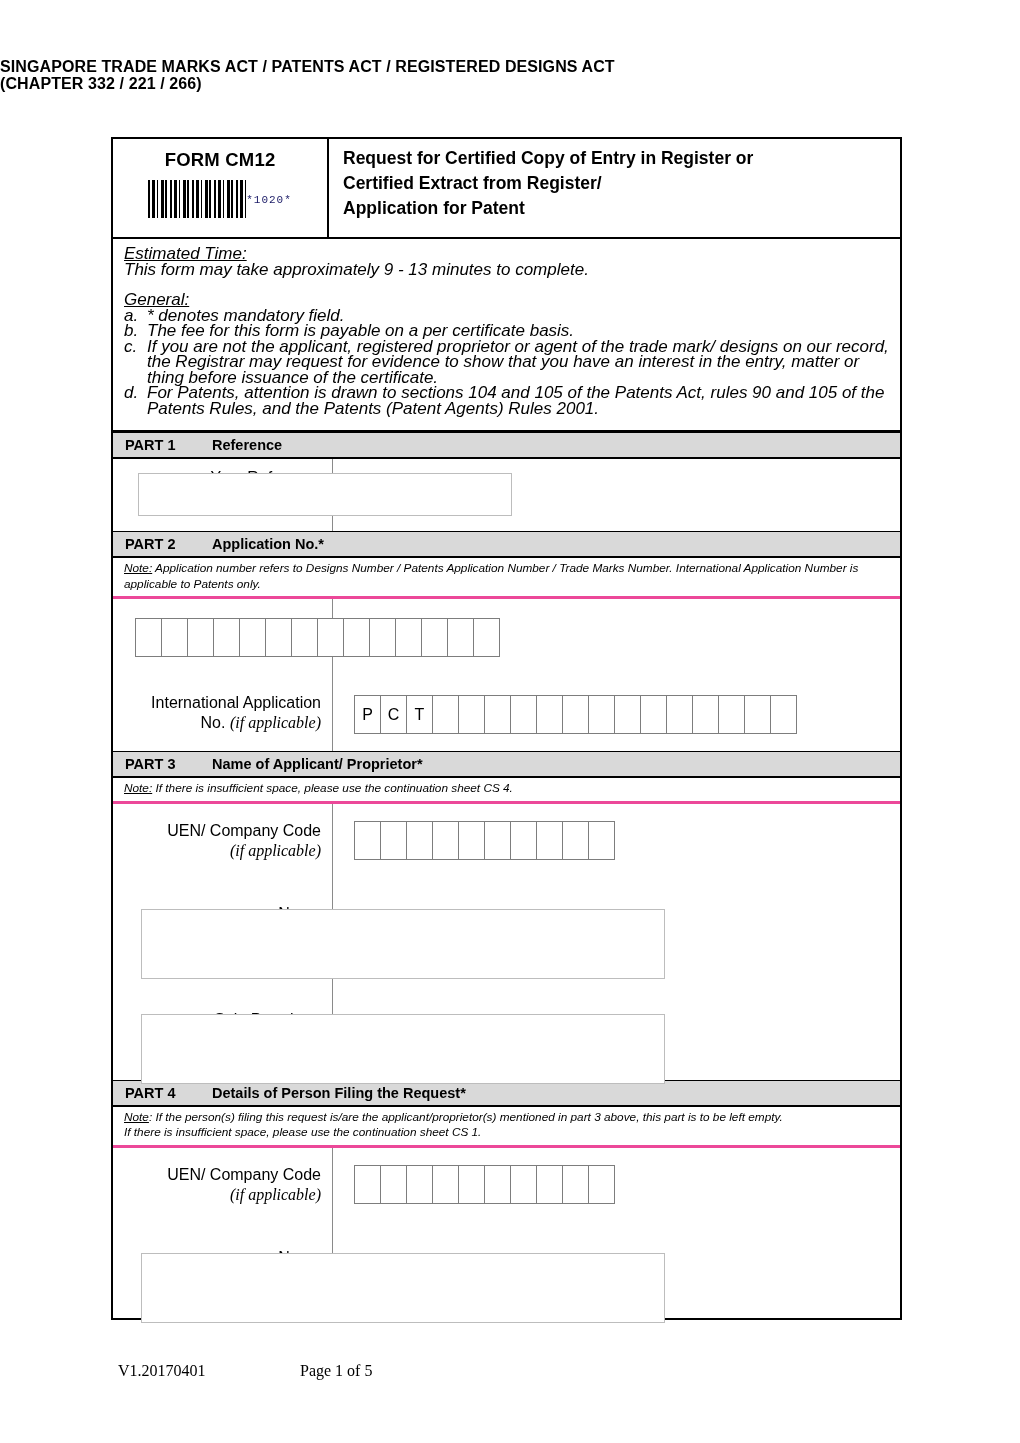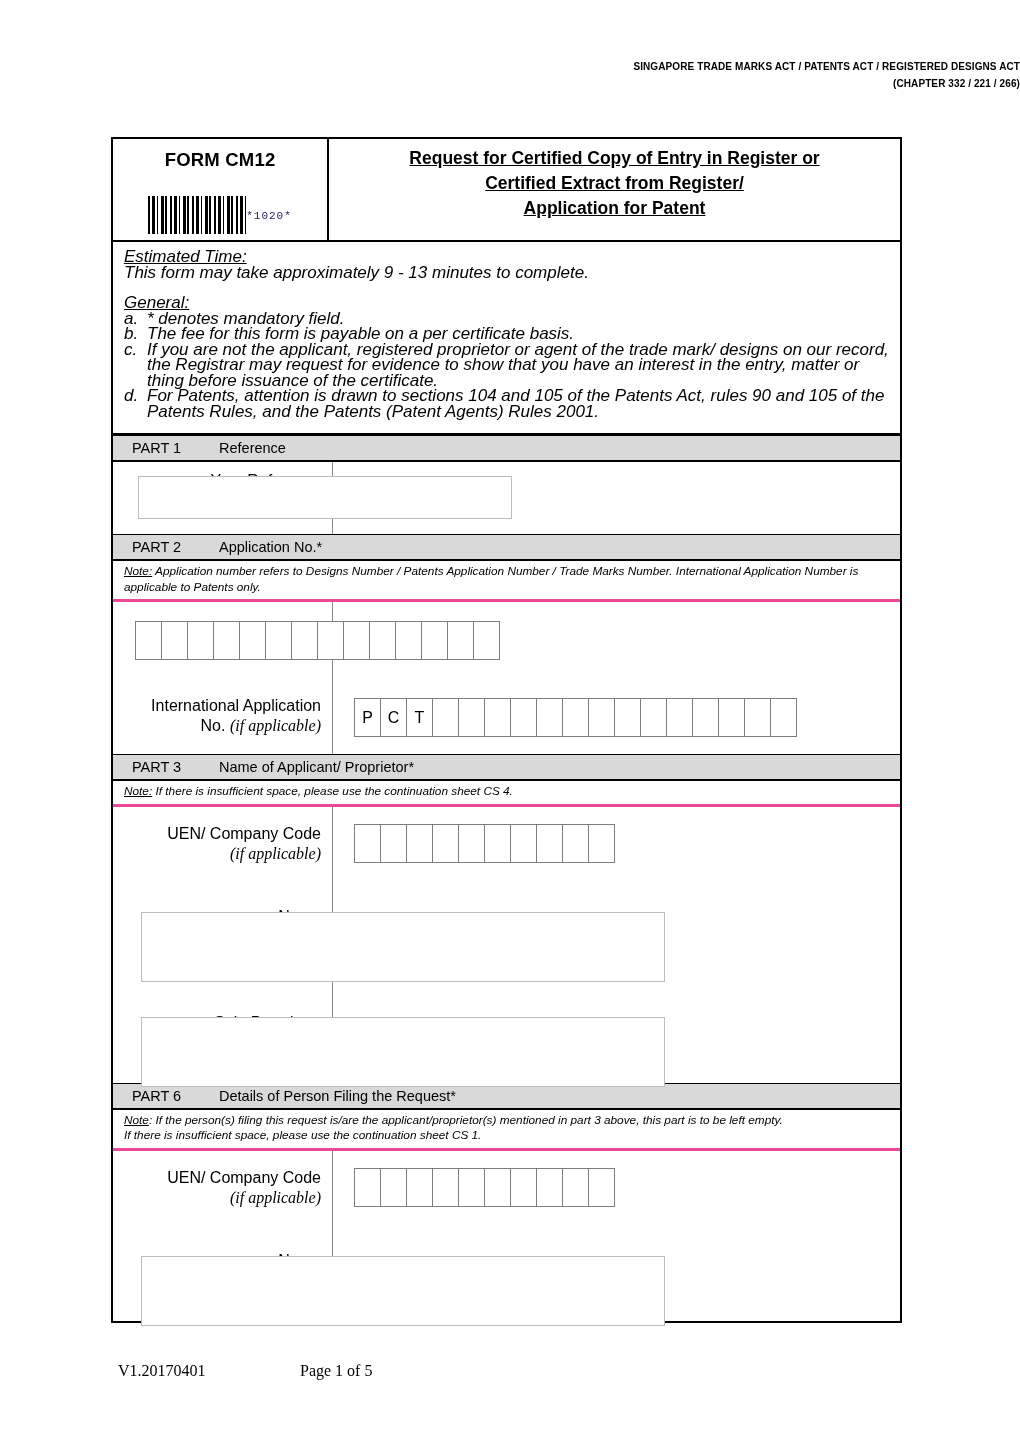--- a/index.html
+++ b/index.html
@@ -15,22 +15,22 @@
     color: #000000;
     overflow: hidden;
   }
 
   
   .statute {
     position: absolute;
     left: 0;
     top: 58px;
     width: 1020px;
-    text-align: right;
-    font-size: 10px;
+    text-align: left;
+    font-size: 16px;
     font-weight: bold;
     line-height: 17px;
     letter-spacing: 0.1px;
   }
 
   
   .form-frame {
     position: absolute;
     left: 111px;
     top: 137px;
@@ -53,21 +53,21 @@
     padding: 10px 6px 6px 6px;
     text-align: center;
     display: flex;
     flex-direction: column;
     align-items: center;
   }
   .form-code {
     font-size: 18.5px;
     font-weight: bold;
     letter-spacing: 0.2px;
-    margin-bottom: 25px;
+    margin-bottom: 9px;
   }
   .barcode-wrap {
     display: flex;
     flex-direction: row;
     align-items: center;
   }
   .barcode {
     height: 38px;
     width: 98px;
     background-image: repeating-linear-gradient(
@@ -81,26 +81,24 @@
   }
   .barcode-num {
     font-family: "Liberation Mono", monospace;
     font-size: 11px;
     letter-spacing: 1px;
     margin-top: 1px;
     color: #1a1a66;
   }
   .title-right {
     flex: 1;
-    padding: 7px 14px 8px 14px;
-    text-align: center;
+    padding: 7px 14px 16px 14px;
     font-size: 17.5px;
     font-weight: bold;
     line-height: 25px;
-    text-decoration: underline;
   }
   .title-right .t2 { margin-top: 9px; }
 
   
   .instructions {
     padding: 7px 10px 14px 11px;
     font-size: 17px;
     font-style: italic;
     line-height: 15.5px;
     border-bottom: 2px solid #000;
@@ -120,23 +118,23 @@
     width: 23px;
     flex: 0 0 23px;
   }
   .gtext { flex: 1; }
 
   
   .part-bar {
     background: #d9d9d9;
     border-bottom: 2px solid #000;
     border-top: 1px solid #000;
-    padding: 4px 0 4px 19px;
+    padding: 4px 0 4px 12px;
     font-size: 14.5px;
-    font-weight: normal;
+    font-weight: bold;
     display: flex;
   }
   .part-bar .pnum { width: 87px; flex: 0 0 87px; }
 
   
   .note {
     padding: 3px 8px 4px 11px;
     font-size: 11.8px;
     font-style: italic;
     line-height: 15.5px;
@@ -376,21 +374,21 @@
     </div>
 
     <div class="obscured-label" style="left:0; top:100px; width:219px; padding-right:11px; box-sizing:border-box;">Name</div>
     <div class="entrybox" style="position:absolute; left:28px; top:105px; width:524px; height:70px;"></div>
 
     <div class="obscured-label" style="left:0; top:206px; width:219px; padding-right:11px; box-sizing:border-box;">Sole Proprietor</div>
     <div class="entrybox" style="position:absolute; left:28px; top:210px; width:524px; height:70px;"></div>
   </div>
 
   <div class="part-bar">
-    <span class="pnum">PART 6</span>
+    <span class="pnum">PART 4</span>
     <span>Details of Person Filing the Request*</span>
   </div>
   <div class="note">
     <div>
       <span class="ul">Note</span><span>: If the person(s) filing this request is/are the applicant/proprietor(s) mentioned in part 3 above, this part is to be left empty.</span>
     </div>
     <div>If there is insufficient space, please use the continuation sheet CS 1.</div>
   </div>
   <div class="fieldzone" style="height:170px;">
     <div class="vrule"></div>

